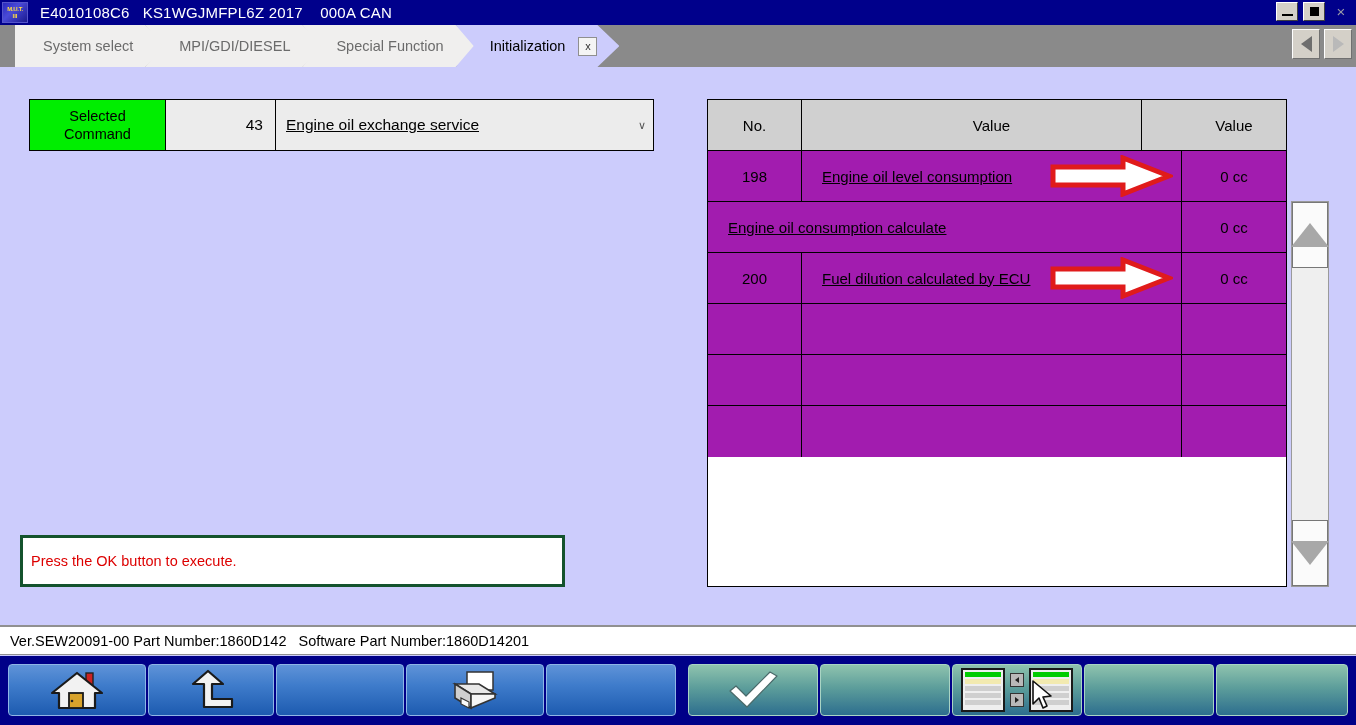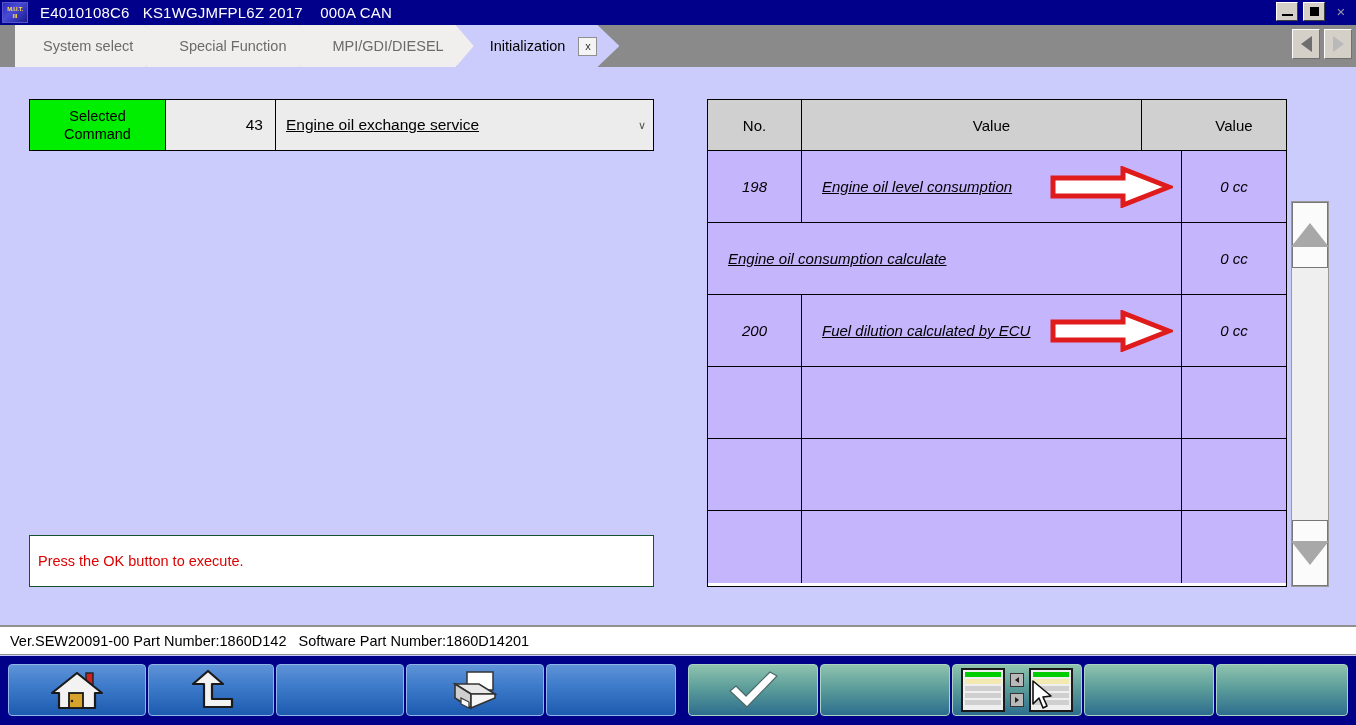--- a/index.html
+++ b/index.html
@@ -106,22 +106,22 @@
     font-size: 15.5px; color: #000;
   }
   .selcmd-val span { text-decoration: underline; }
   .selcmd-arrow {
     width: 22px; display: flex; align-items: center; justify-content: center;
     font-size: 11px; color: #555;
   }
 
   
   .msgbox {
-    position: absolute; left: 29px; top: 468px; width: 625px; height: 52px;
-    border: 1px solid #14532d; background: #ffffff;
+    position: absolute; left: 20px; top: 468px; width: 545px; height: 52px;
+    border: 3px solid #14532d; background: #ffffff;
     display: flex; align-items: center; padding-left: 8px;
   }
   .msgbox-text { color: #dd0000; font-size: 14.5px; }
 
   
   .datalist {
     position: absolute; left: 707px; top: 32px; width: 580px; height: 488px;
     border: 1px solid #000; background: #fff;
   }
   .dl-title {
@@ -131,21 +131,21 @@
   }
   .dl-head { display: flex; height: 51px; background: #d0d0d0;
     border-bottom: 1px solid #000; gap: 40px; }
   .dl-head div {
     display: flex; align-items: center; justify-content: center;
     font-size: 15px; color: #000;
   }
   .col-no    { width: 94px; border-right: 1px solid #000; }
   .col-name  { flex: 1; border-right: 1px solid #000; }
   .col-value { width: 104px; }
-  .dl-row { display: flex; height: 72px; border-bottom: 1px solid #000; background:#c4b5fd;font-style:italic; }
+  .dl-row { display: flex; height: 51px; border-bottom: 1px solid #000; background:#a21caf; }
   .dl-row:last-child { border-bottom: none; }
   .dl-row > div { display: flex; align-items: center; font-size: 15px; color:#000; }
   .dl-row .col-no { justify-content: center; }
   .dl-row .col-name { padding-left: 20px; position: relative; }
   .dl-row .col-name u { text-decoration: underline; }
   .dl-row .col-value { justify-content: center; }
 
   
   .ann-arrow {
     position: absolute; right: 8px; top: 50%; transform: translateY(-50%);
@@ -237,24 +237,24 @@
       </div>
     </div>
   </div>
 
   <div class="tabstrip">
     <div class="tabs">
       <div class="tab">
         <span class="tab-label">System select</span>
       </div>
       <div class="tab">
+        <span class="tab-label">MPI/GDI/DIESEL</span>
+      </div>
+      <div class="tab">
         <span class="tab-label">Special Function</span>
-      </div>
-      <div class="tab">
-        <span class="tab-label">MPI/GDI/DIESEL</span>
       </div>
       <div class="tab active">
         <span class="tab-label">Initialization</span>
         <span class="tab-close">x</span>
       </div>
     </div>
     <div class="navbtns">
       <div class="navbtn">
         <div class="tri-l"></div>
       </div>

